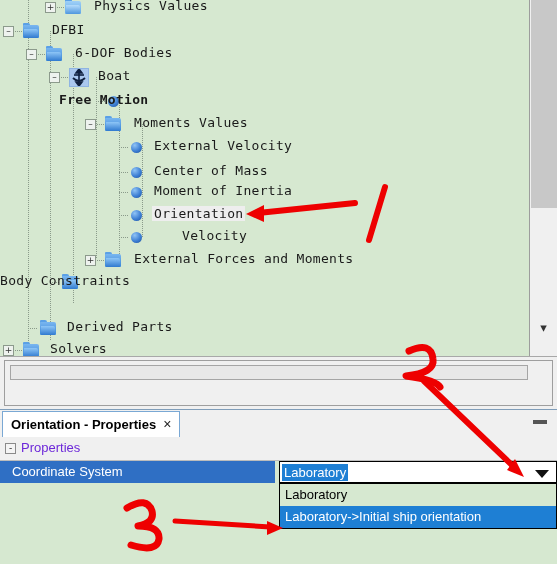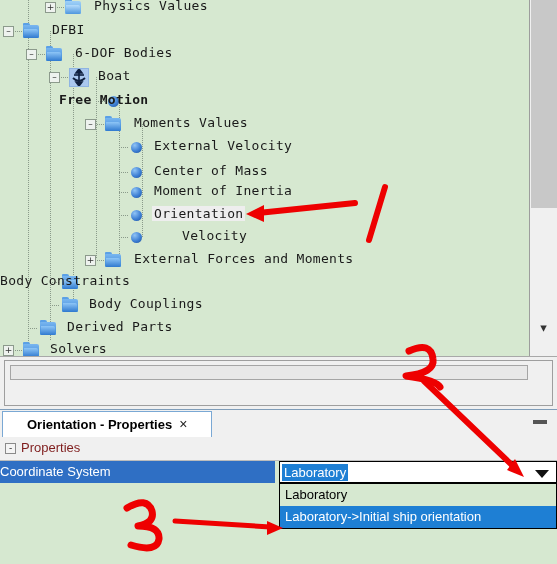--- a/index.html
+++ b/index.html
@@ -81,48 +81,48 @@
     position:absolute;left:0;top:409px;width:557px;height:155px;
     background:#d6e8d0;border-top:1px solid #7f9db9;box-sizing:border-box;
   }
   #props-titlebar{
     position:absolute;left:0;top:0;width:557px;height:27px;
     background:#f0f0f0;box-sizing:border-box;
   }
   #props-tab{
     position:absolute;left:2px;top:1px;height:26px;
     background:#ffffff;border:1px solid #7aa8d4;border-bottom:none;
-    box-sizing:border-box;padding:0 24px;
+    box-sizing:border-box;padding:0 8px;
     font-family:"Liberation Sans",sans-serif;font-size:13px;font-weight:bold;
     color:#000;line-height:25px;white-space:nowrap;
   }
   #props-tab-close{
     font-weight:normal;font-size:14px;margin-left:7px;color:#222;
   }
   #props-min{
     position:absolute;right:10px;top:10px;width:14px;height:4px;background:#555;
   }
   #props-group{
     position:absolute;left:0;top:27px;width:557px;height:24px;
     background:#f0f0f0;border-bottom:1px solid #bcbcbc;box-sizing:border-box;
   }
   #props-group-exp{
     position:absolute;left:5px;top:6px;width:11px;height:11px;box-sizing:border-box;
     border:1px solid #8a8a8a;background:#f4f4f4;
     font-family:"DejaVu Sans",sans-serif;font-size:9px;line-height:9px;text-align:center;color:#222;
   }
   #props-group-lbl{
     position:absolute;left:21px;top:3px;
-    font-family:"Liberation Sans",sans-serif;font-size:13px;color:#7f1d1d;
+    font-family:"Liberation Sans",sans-serif;font-size:13px;color:#6d28d9;
   }
   #row-coordsys{
     position:absolute;left:0;top:51px;width:275px;height:22px;
     background:#2f6fc4;
     font-family:"Liberation Sans",sans-serif;font-size:13px;color:#fff;
-    line-height:22px;padding-left:0;box-sizing:border-box;
+    line-height:22px;padding-left:12px;box-sizing:border-box;
   }
   #props-body-bg{
     position:absolute;left:0;top:73px;width:557px;height:82px;background:#d6e8d0;
   }
   
   #combo{
     position:absolute;left:279px;top:51px;width:278px;height:22px;
     background:#ffffff;border:1px solid #000;box-sizing:border-box;
   }
   #combo-value{
@@ -273,29 +273,20 @@
     <div class="node" style="left:0;top:271px;">
       <div class="hline" style="left:50px;top:11px;width:10px;"></div>
       <div class="folder" style="left:62px;">
         <div class="tab"></div>
           <div class="back"></div>
           <div class="front"></div>
       </div>
       <span class="lbl" style="">Body Constraints</span>
     </div>
 
-    <div class="node" style="left:0;top:294px;">
-      <div class="hline" style="left:50px;top:11px;width:10px;"></div>
-      <div class="folder" style="left:62px;">
-        <div class="tab"></div>
-          <div class="back"></div>
-          <div class="front"></div>
-      </div>
-      <span class="lbl" style="margin-left:89px;">Body Couplings</span>
-    </div>
 
     <div class="node" style="left:0;top:317px;">
       <div class="hline" style="left:28px;top:11px;width:10px;"></div>
       <div class="folder" style="left:40px;">
         <div class="tab"></div>
           <div class="back"></div>
           <div class="front"></div>
       </div>
       <span class="lbl" style="margin-left:67px;">Derived Parts</span>
     </div>

